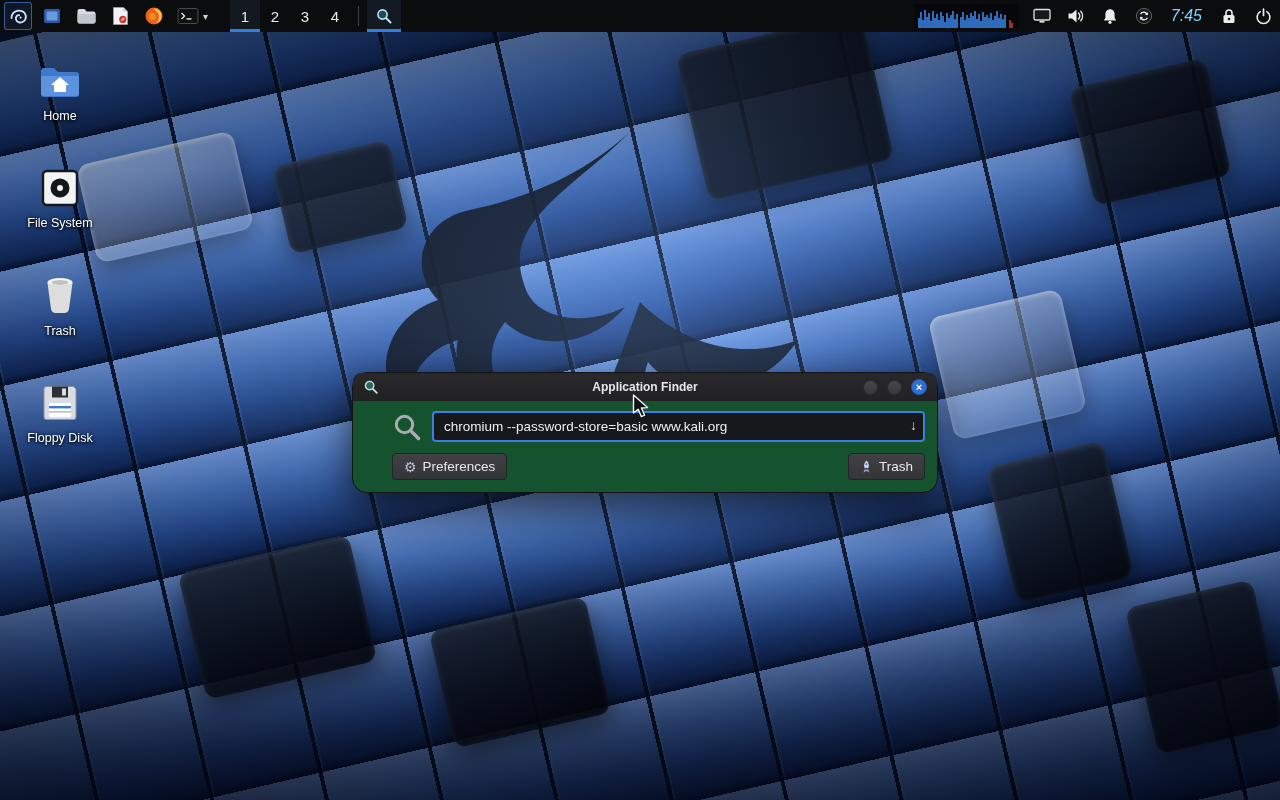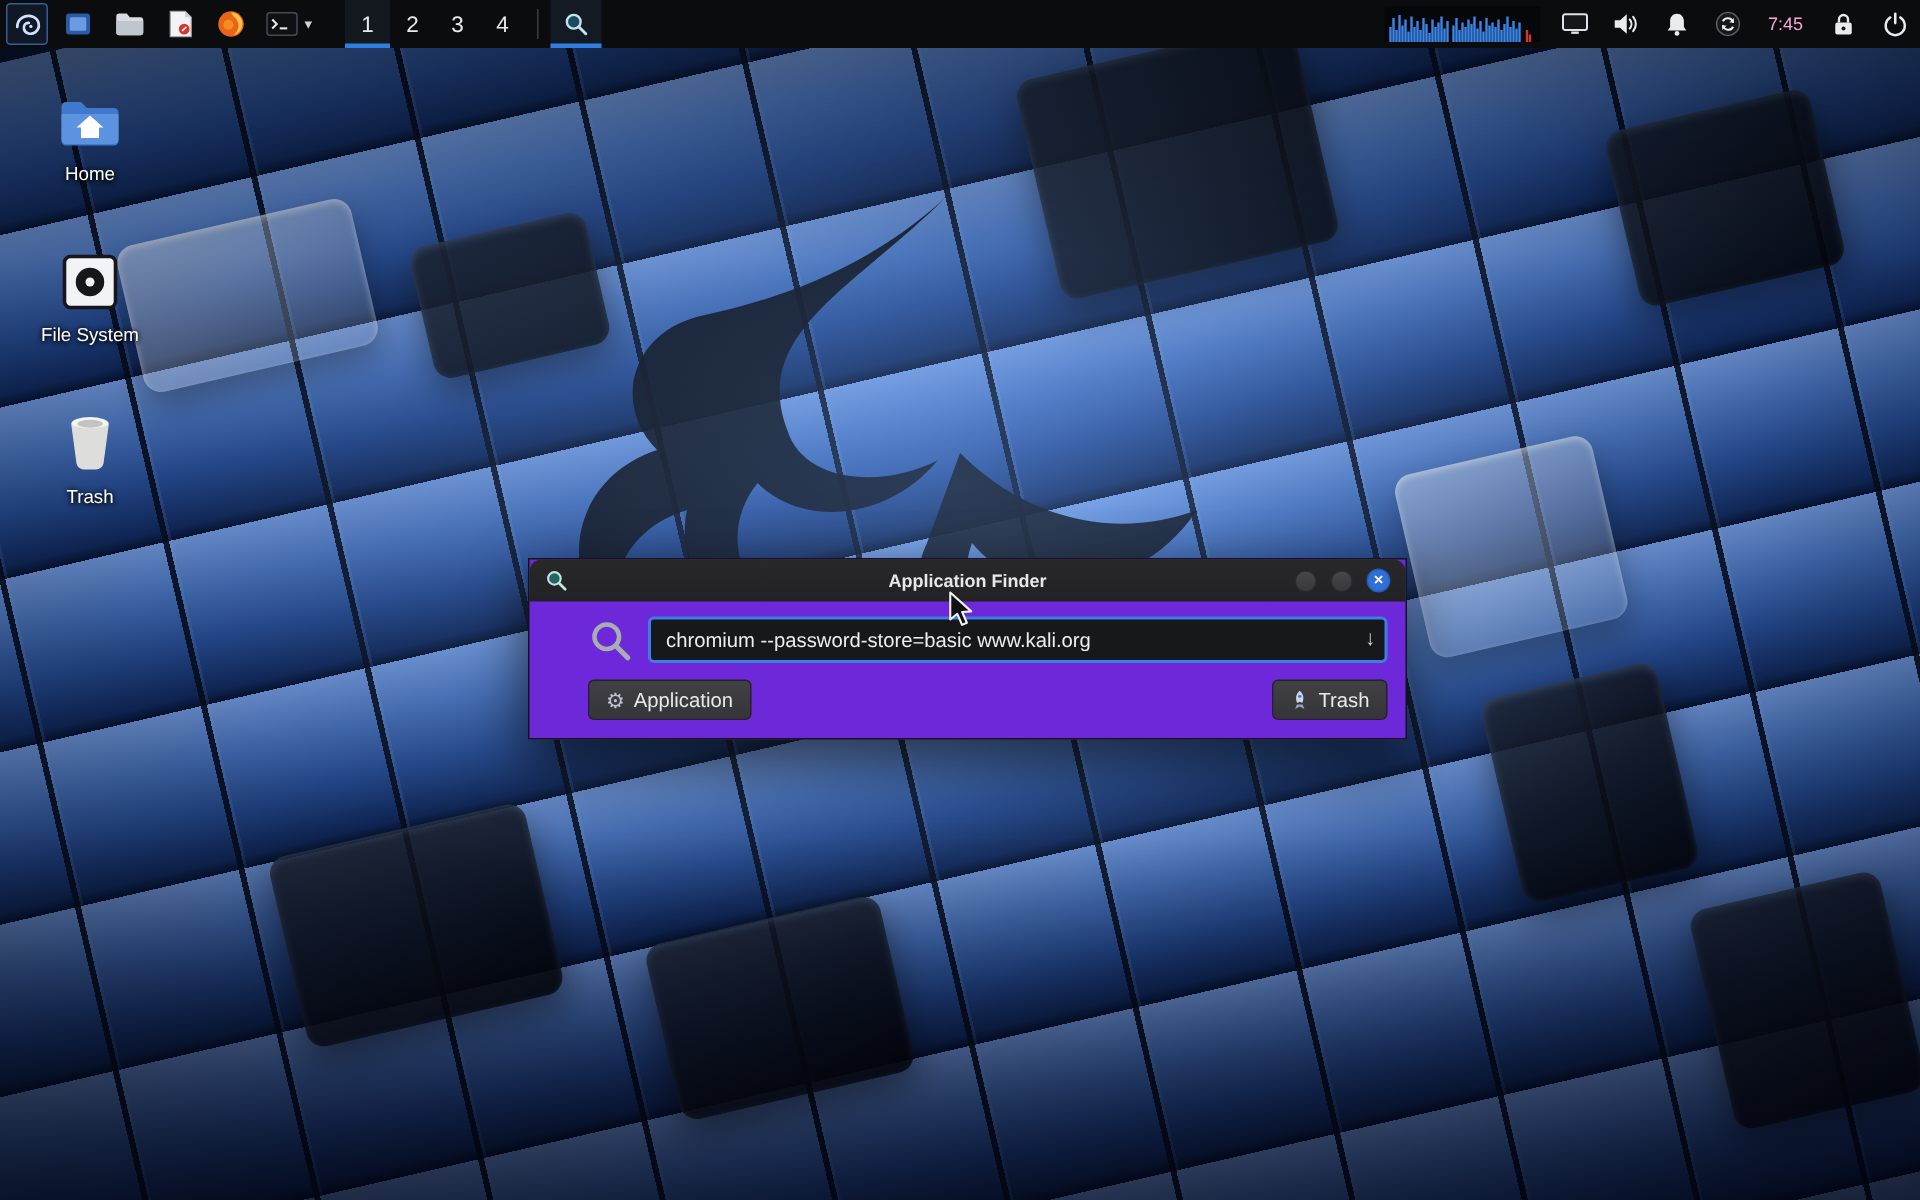--- a/index.html
+++ b/index.html
@@ -18,21 +18,21 @@
   .chev { color:#cfd3da; font-size:10px; margin-left:-2px; margin-right:4px; }
   .ws-group { display:flex; align-items:center; margin-left:18px; }
   .ws { width:30px; height:32px; display:flex; align-items:center; justify-content:center;
         font-size:15px; color:#e6e9ee; border-bottom:3px solid transparent; padding-top:3px; }
   .ws.active { border-bottom:3px solid #2f7fe0; background:#14181f; }
   .p-sep { width:1px; height:20px; background:#3a3d42; margin:0 8px; }
   .task-btn { width:34px; height:32px; display:flex; align-items:center; justify-content:center;
               border-bottom:3px solid #2f7fe0; background:#141a24; padding-top:3px; }
   .panel-right { margin-left:auto; display:flex; align-items:center; height:100%; padding-right:6px; gap:12px; }
   .cpu-graph { display:flex; align-items:flex-end; height:24px; background:#05070b; padding:0 2px; }
-  .clock { font-size:12px; color:#f9a8d4; padding:0 4px; }
+  .clock { font-size:16px; color:#7dd3fc; padding:0 4px;font-style:italic; }
   .tray-ic { display:flex; align-items:center; justify-content:center; width:22px; height:22px; }
 
   
   .desktop { position:absolute; top:32px; left:0; width:1280px; height:768px;
              background:#0a1838; overflow:hidden;text-decoration:underline; }
   .cubes { position:absolute; left:-15%; top:-18%; width:140%; height:145%;
            transform:rotate(-13deg);
            background-image:
              repeating-linear-gradient(90deg, rgba(3,8,22,.9) 0 4px, rgba(255,255,255,0) 4px 112px),
              repeating-linear-gradient(90deg, rgba(170,205,255,.12) 0 6px, rgba(255,255,255,0) 6px 112px),
@@ -49,21 +49,21 @@
   .dragon { position:absolute; left:330px; top:90px; opacity:.92; }
 
   
   .dicon { position:absolute; left:8px; width:104px; display:flex; flex-direction:column;
            align-items:center; gap:7px; }
   .dicon .art { width:42px; height:42px; display:flex; align-items:center; justify-content:center; }
   .dicon .lbl { font-size:12.5px; color:#fff; text-shadow:0 1px 3px #000, 0 0 4px rgba(0,0,0,.8); }
 
   
   .dialog { position:absolute; left:352px; top:340px; width:586px;
-            background:#6d28d9; border:1px solid #141416; border-radius:0;
+            background:#14532d; border:1px solid #141416; border-radius:15px;
             box-shadow:0 16px 40px rgba(0,0,0,.65); z-index:20; }
   .titlebar { height:28px; display:flex; align-items:center; padding:0 10px;
               background:linear-gradient(#28282a, #222224); border-radius:8px 8px 0 0;
               position:relative; }
   .title { position:absolute; left:0; right:0; text-align:center; font-size:12px;
            font-weight:bold; color:#e8e8e8; pointer-events:none; }
   .tb-buttons { margin-left:auto; display:flex; gap:9px; align-items:center; z-index:2; }
   .tb-circle { width:15px; height:15px; border-radius:50%;
                background:linear-gradient(#47474b,#38383c); border:1px solid #2a2a2d; }
   .tb-close { width:16px; height:16px; border-radius:50%; background:#2f6fd6; border:1px solid #255cb4;
@@ -263,20 +263,33 @@
       <div class="art">
         <svg width="36" height="40" viewBox="0 0 36 40">
           <ellipse cx="18" cy="6.5" rx="12.5" ry="4.5" fill="#f4f4f2"></ellipse>
           <path d="M5.5 7 L9 33 a5 5 0 0 0 5 4 h8 a5 5 0 0 0 5 -4 L30.5 7 C26 10 10 10 5.5 7 Z" fill="#dddedb"></path>
           <ellipse cx="18" cy="6.5" rx="8.5" ry="2.6" fill="#c3c4c1"></ellipse>
         </svg>
       </div>
       <div class="lbl">Trash</div>
     </div>
 
+    <div class="dicon" style="top:350px;">
+      <div class="art">
+        <svg width="38" height="38" viewBox="0 0 38 38">
+          <path d="M3 5 a2.5 2.5 0 0 1 2.5 -2.5 h27 L35 5 v28 a2.5 2.5 0 0 1 -2.5 2.5 h-27 A2.5 2.5 0 0 1 3 33 Z" fill="#d9dde3" stroke="#8a90a0" stroke-width="1"></path>
+          <rect x="11" y="2.5" width="16" height="11" fill="#2a2f3a"></rect>
+          <rect x="21" y="4.5" width="4" height="7" fill="#d9dde3"></rect>
+          <rect x="8" y="19" width="22" height="14" rx="1.5" fill="#ffffff"></rect>
+          <rect x="8" y="22" width="22" height="2.4" fill="#3f78cc"></rect>
+          <rect x="8" y="27" width="22" height="1.6" fill="#b9c0ca"></rect>
+        </svg>
+      </div>
+      <div class="lbl">Floppy Disk</div>
+    </div>
 
     <div class="dialog">
       <div class="titlebar">
         <svg width="16" height="16" viewBox="0 0 16 16">
           <circle cx="6.6" cy="6.6" r="4.2" fill="rgba(45,180,170,.45)" stroke="#bfe9e0" stroke-width="1.4"></circle>
           <line x1="9.8" y1="9.8" x2="13.8" y2="13.8" stroke="#bfe9e0" stroke-width="1.8" stroke-linecap="round"></line>
         </svg>
         <div class="title">Application Finder</div>
         <div class="tb-buttons">
           <div class="tb-circle"></div>
@@ -293,21 +306,21 @@
           </svg>
           <div class="cmd-wrap">
             <input class="cmd-input" type="text" value="chromium --password-store=basic www.kali.org" style="">
             <span class="hist-arrow">↓</span>
           </div>
         </div>
 
         <div class="btn-row">
           <button class="xfbtn">
             <span class="gear-glyph">⚙</span>
-            <span>Application</span>
+            <span>Preferences</span>
           </button>
           <button class="xfbtn">
             <svg width="13" height="14" viewBox="0 0 13 14">
               <path d="M6.5 0.5 C9 2.4 9.6 5.6 8.2 8.6 L6.5 7.8 4.8 8.6 C3.4 5.6 4 2.4 6.5 0.5 Z" fill="#cfd6df"></path>
               <circle cx="6.5" cy="4.2" r="1.1" fill="#3d7de4"></circle>
               <path d="M4.6 9.6 L3.4 12.6 L6.5 11 L9.6 12.6 L8.4 9.6 Z" fill="#8fa8c4"></path>
             </svg>
             <span>Trash</span>
           </button>
         </div>

